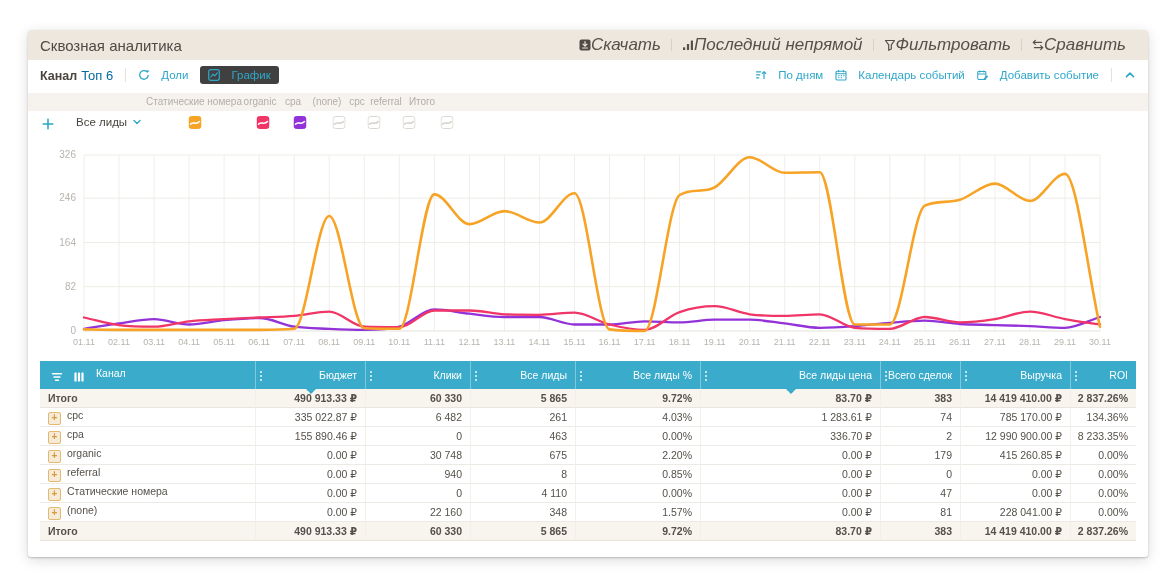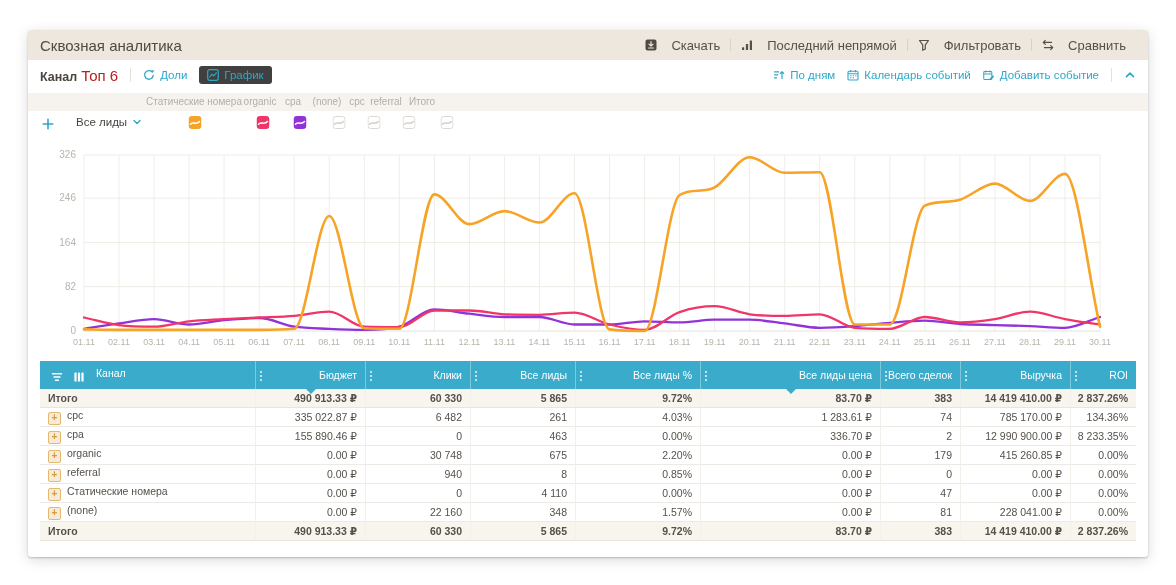--- a/index.html
+++ b/index.html
@@ -3,31 +3,31 @@
 <meta charset="utf-8">
 <style>
   html,body{margin:0;padding:0;width:1176px;height:585px;background:#ffffff;overflow:hidden;
     font-family:"Liberation Sans","DejaVu Sans",sans-serif;-webkit-font-smoothing:antialiased;}
   .panel{position:absolute;left:28px;top:30px;width:1120px;height:527px;background:#fff;border-radius:3px;
     box-shadow:0 1px 2px rgba(0,0,0,.22),0 3px 14px rgba(0,0,0,.14);overflow:hidden;}
   
   .title-bar{height:30px;background:#EDE7DE;display:flex;align-items:center;justify-content:space-between;padding:0 12px;}
   .page-title{font-size:15px;font-weight:normal;color:#4F4A44;}
   .title-actions{display:flex;align-items:center;}
-  .action-btn{display:flex;align-items:center;gap:14px;font-size:13px;color:#55504A;padding:0 10px;cursor:pointer;white-space:nowrap;}
+  .action-btn{display:flex;align-items:center;gap:0;font-size:17px;color:#55504A;padding:0 10px;cursor:pointer;white-space:nowrap;font-style:italic;}
   .action-sep{width:1px;height:12px;background:#D9D1C5;}
   .date-btn{display:flex;align-items:center;gap:5px;background:#45ACDC;color:#fff;font-size:11px;font-weight:bold;
     padding:4px 9px;border-radius:3px;margin-left:10px;cursor:pointer;white-space:nowrap;}
   
   .toolbar{height:30px;display:flex;align-items:center;justify-content:space-between;padding:0 12px;}
   .tb-left,.tb-right{display:flex;align-items:center;gap:12px;}
   .dim{font-size:12.5px;color:#4A453F;font-weight:bold;}
-  .dim-sub{font-size:15px;color:#b91c1c;margin-left:4px;font-weight:normal;}
+  .dim-sub{font-size:13px;color:#0369a1;margin-left:4px;font-weight:normal;}
   .tb-sep{width:1px;height:14px;background:#E6E2DA;}
-  .tb-item{color:#2EA7C9;font-size:11.5px;display:flex;align-items:center;gap:5px;cursor:pointer;white-space:nowrap;}
+  .tb-item{color:#2EA7C9;font-size:11.5px;display:flex;align-items:center;gap:11px;cursor:pointer;white-space:nowrap;}
   .chip-btn{background:#404040;border-radius:3px;padding:3px 8px;}
   
   .legend-strip{position:relative;height:18px;background:#F6F3EF;margin-top:3px;}
   .legend-label{position:absolute;top:0;height:18px;line-height:18px;font-size:10px;color:#B3AEA6;transform:translateX(-50%);white-space:nowrap;}
   .legend-chips{position:relative;height:26px;}
   .legend-chip{position:absolute;top:5px;transform:translateX(-50%);cursor:pointer;line-height:0;}
   .add-btn{position:absolute;left:14px;top:7px;color:#2EA7C9;cursor:pointer;line-height:0;}
   .metric{position:absolute;left:48px;top:5px;font-size:11.5px;color:#4A453F;display:flex;align-items:center;gap:5px;cursor:pointer;}
   .metric .chev{color:#2EA7C9;line-height:0;}
   

